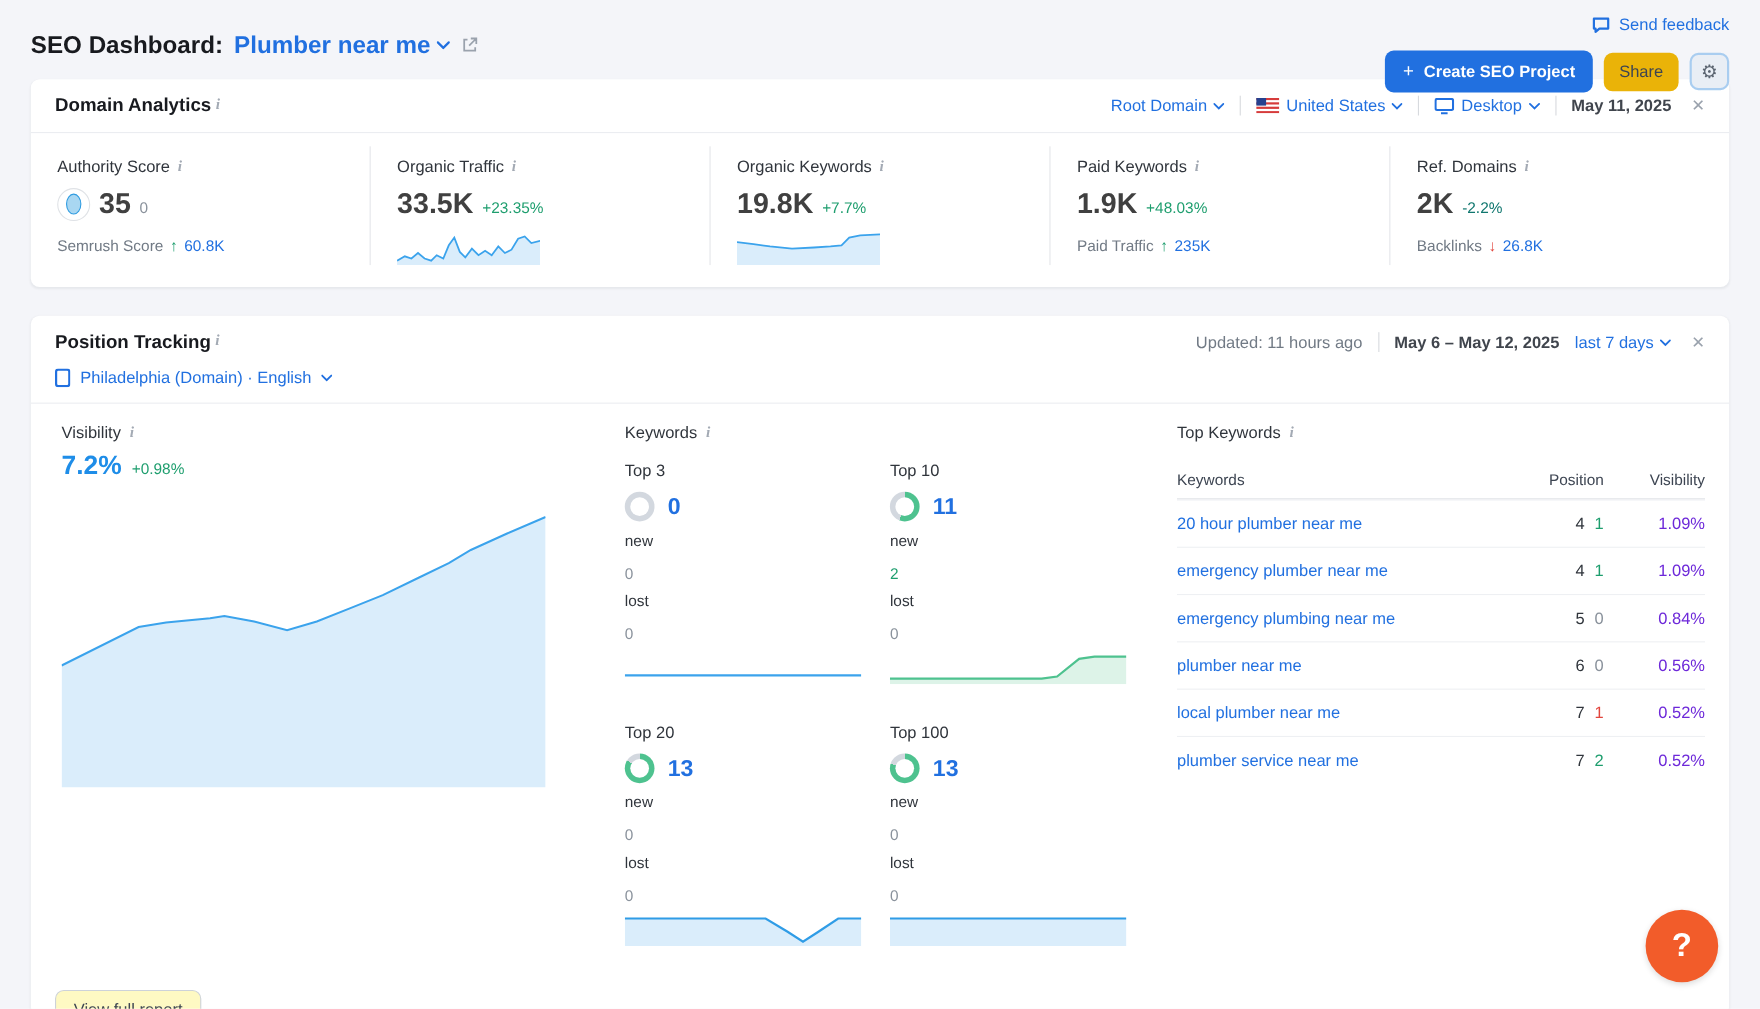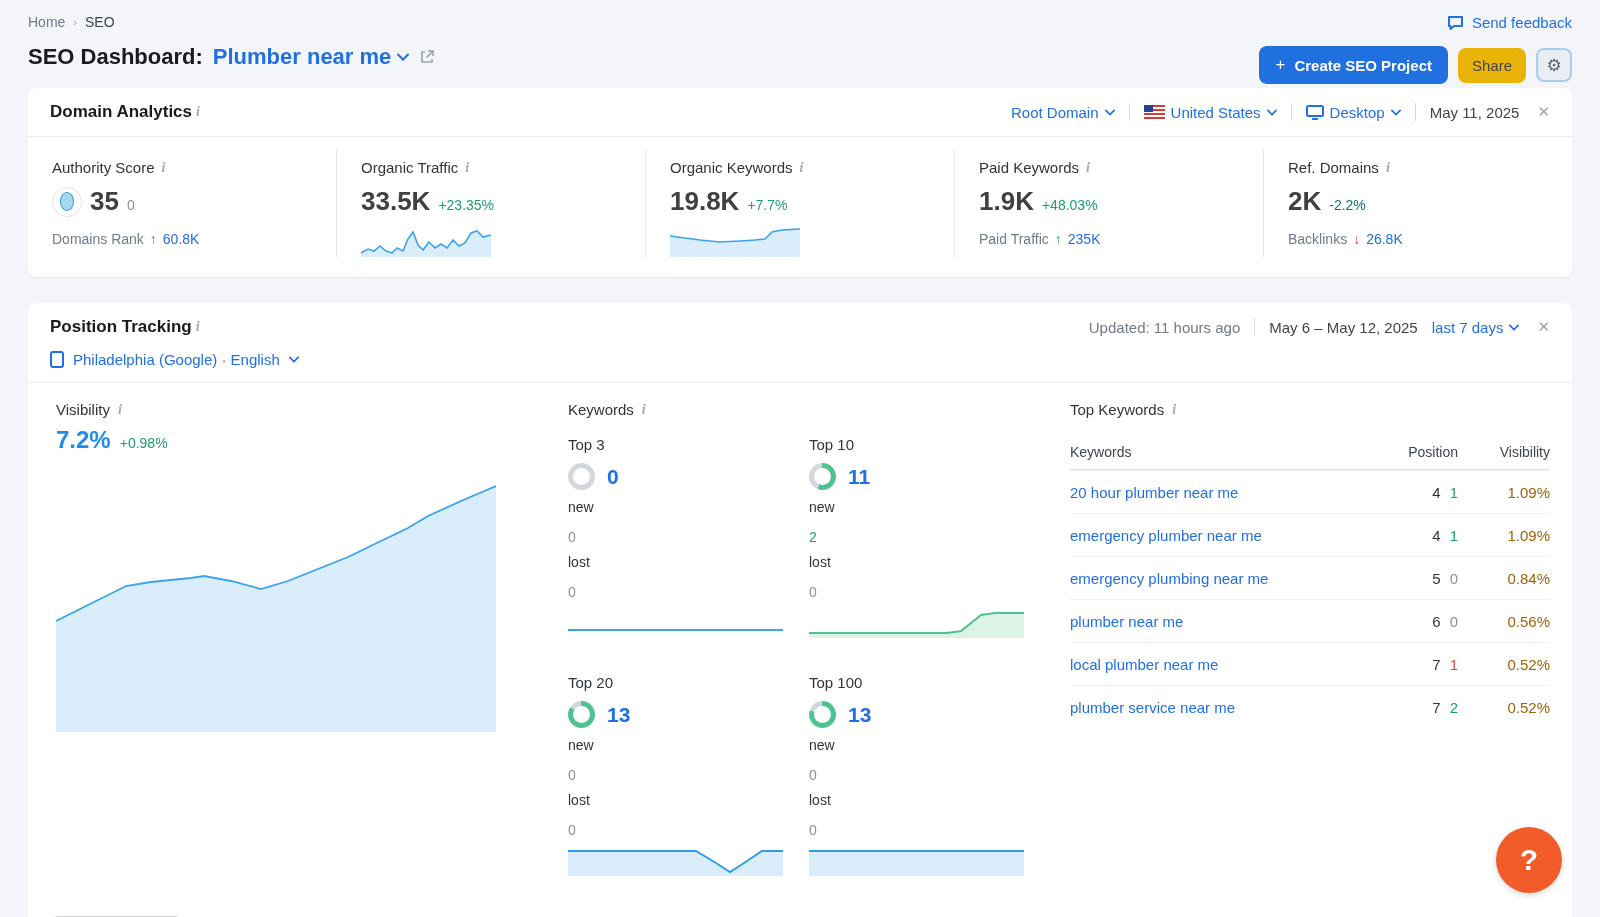--- a/index.html
+++ b/index.html
@@ -21,21 +21,21 @@
   .btn-gear { background:#e9eef5; border:2px solid #a9cdf0; border-radius:8px; width:36px; height:34px; display:flex; align-items:center; justify-content:center; color:#5b6470; font-size:17px; cursor:pointer; }
 
   
   .card { background:#fff; border-radius:8px; margin:0 28px; box-shadow:0 1px 2px rgba(24,26,31,.06); }
   .card-head { display:flex; align-items:center; justify-content:space-between; padding:14px 22px; border-bottom:1px solid #ebedf1; }
   .card-title { font-size:17px; font-weight:bold; color:#181a1f; display:flex; align-items:center; gap:4px; }
   .info-i { font-family:"Liberation Serif", serif; font-style:italic; font-weight:bold; color:#a3aab4; font-size:14px; cursor:pointer; }
   .pipe { width:1px; height:18px; background:#d7dade; }
   .close-x { color:#9aa2ad; font-size:15px; cursor:pointer; margin-left:4px; }
   .blue-select { color:#2170e0; font-size:15px; display:flex; align-items:center; gap:6px; cursor:pointer; }
-  .muted-date { color:#40454d; font-size:15px; }
+  .muted-date { color:#40454d; font-size:15px;font-weight:bold; }
 
   
   .da-body { display:flex; padding:12px 0 20px 0; }
   .da-col { flex:1; padding:10px 22px 0 24px; }
   .da-col + .da-col { border-left:1px solid #e4e6ea; }
   .m-label { font-size:15px; color:#30353c; display:flex; align-items:center; gap:7px; }
   .m-valrow { margin-top:10px; display:flex; align-items:baseline; gap:8px; }
   .m-value { font-size:26px; font-weight:bold; color:#404040; }
   .m-delta-up { font-size:14px; color:#1e9e6e; }
   .m-delta-down { font-size:14px; color:#0f766e; }
@@ -67,39 +67,34 @@
   .bucket-value { font-size:21px; font-weight:bold; color:#2170e0; }
   .nl-row { margin-top:9px; font-size:14px; color:#30353c; display:flex; gap:14px;flex-direction:column; }
   .nl-zero { color:#8a929c; } .nl-green { color:#1e9e6e; } .nl-red { color:#e2453d; }
   .bucket-spark { margin-top:8px; display:block; }
 
   .tk-table { margin-top:16px; }
   .tk-row { display:grid; grid-template-columns:1fr 74px 92px; align-items:center; min-height:43px; border-top:1px solid #eef0f3; font-size:15px; }
   .tk-row.head { font-size:14px; color:#3d4552; border-top:none; border-bottom:1px solid #dfe2e6; min-height:36px; }
   .tk-kw a { color:#2170e0; text-decoration:none; cursor:pointer; }
   .tk-pos { text-align:right; color:#30353c; display:flex; justify-content:flex-end; gap:9px; }
-  .tk-vis { text-align:right; color:#a16207; }
+  .tk-vis { text-align:right; color:#6d28d9; }
   .tk-head-pos { text-align:right; } .tk-head-vis { text-align:right; }
 
   .view-report { margin:26px 22px 22px 22px; display:inline-block; background:#fef9c3; border:1px solid #cdd2d9; border-radius:8px; color:#3d4552; font-size:15px; padding:9px 16px; cursor:pointer; }
 
   .help-fab { position:fixed; right:38px; bottom:24px; width:66px; height:66px; border-radius:50%; background:#f25c2a; color:#fff; font-size:30px; font-weight:bold; display:flex; align-items:center; justify-content:center; cursor:pointer; box-shadow:0 2px 6px rgba(0,0,0,.15); }
 
   .chev { display:inline-block; }
   .flag { width:21px; height:14px; display:inline-block; }
 </style>
 </head>
 <body>
 
 <div class="page-header">
-  <div class="breadcrumb">
-    <span>Home</span>
-    <span class="crumb-sep">›</span>
-    <span class="crumb-current">SEO</span>
-  </div>
   <div class="send-feedback">
     <svg width="18" height="16" viewBox="0 0 18 16">
         <path d="M2 2 h13 v9 h-8 l-3.5 3 v-3 H2 z" fill="none" stroke="#2170e0" stroke-width="2" stroke-linejoin="round"></path>
       </svg>
     <span>Send feedback</span>
   </div>
   <div class="title-row">
     <span class="page-title">SEO Dashboard:</span>
     <span class="project-link">
       <span>Plumber near me</span>
@@ -178,21 +173,21 @@
           <span class="info-i">i</span>
         </div>
       <div class="m-valrow">
         <span class="gauge">
             <span class="gauge-blob"></span>
           </span>
         <span class="m-value">35</span>
         <span class="m-sub">0</span>
       </div>
       <div class="m-footer">
-        <span>Domains Rank</span>
+        <span>Semrush Score</span>
         <span class="arrow-up">↑</span>
         <a>60.8K</a>
       </div>
     </div>
 
     <div class="da-col">
       <div class="m-label">
           <span>Organic Traffic</span>
           <span class="info-i">i</span>
         </div>
@@ -272,21 +267,21 @@
           </svg>
       </span>
       <span class="close-x">✕</span>
     </div>
   </div>
   <div class="pt-subhead">
     <span class="pt-loc">
       <svg width="14" height="17" viewBox="0 0 14 17">
           <rect x="1" y="1" width="12" height="15" rx="2" fill="none" stroke="#2170e0" stroke-width="2"></rect>
         </svg>
-      <span>Philadelphia (Google) · English</span>
+      <span>Philadelphia (Domain) · English</span>
       <svg class="chev" width="10" height="7" viewBox="0 0 12 8">
           <path d="M1 1.5 L6 6.5 L11 1.5" fill="none" stroke="#2170e0" stroke-width="2" stroke-linecap="round"></path>
         </svg>
     </span>
   </div>
 
   <div class="pt-body">
 
     <div class="pt-col-vis">
       <div class="sec-label">

